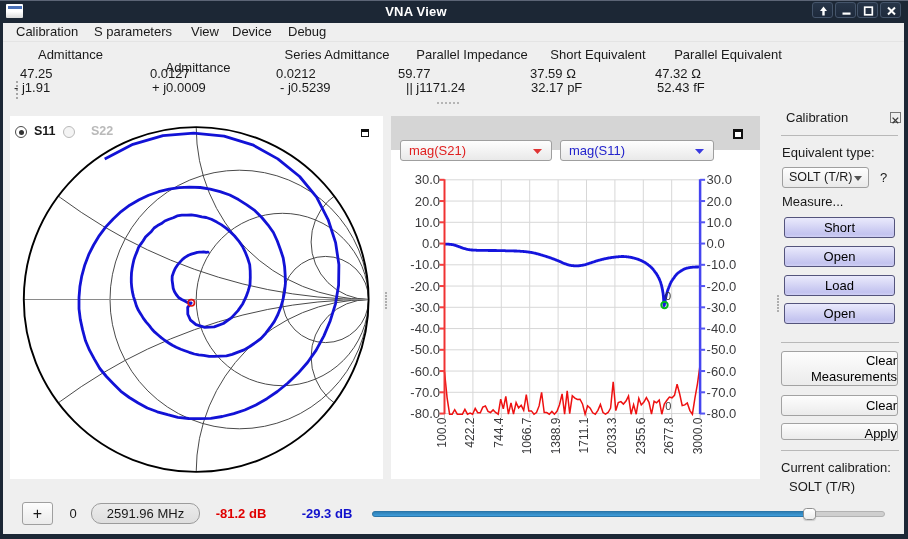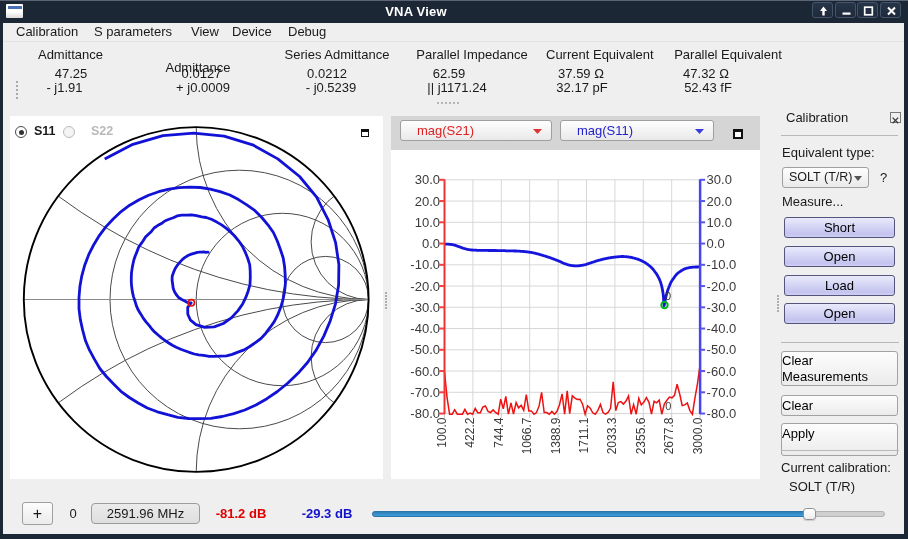--- a/index.html
+++ b/index.html
@@ -10,36 +10,36 @@
 #wicon{left:6px;top:4px;width:17px;height:14px;background:linear-gradient(#fff 55%,#dcdcdc);border-radius:1px}
 #wicon div{position:absolute;left:1.5px;top:1.5px;width:14px;height:3.5px;background:#4a71b8}
 #wtitle{left:0;top:0;width:832px;height:23px;color:#fff;font-weight:bold;text-align:center;line-height:24px;letter-spacing:.2px}
 .wbtn{top:2px;width:21px;height:16px;border:1px solid #44546a;border-radius:3px;background:linear-gradient(#273548,#1e2a3c)}
 .wbtn svg{position:absolute;left:0;top:0}
 
 #menubar{left:3px;top:23px;width:901px;height:19px;background:#efefef;border-bottom:1px solid #e4e4e4}
 .mitem{top:23px;height:17px;line-height:17px}
 
 .thead{height:15px;line-height:15px;text-align:center;white-space:nowrap}
-.tval{height:14px;line-height:14px;text-align:center;white-space:nowrap}
+.tval{height:14px;line-height:14px;white-space:nowrap}
 
 #smith{left:10px;top:116px;width:373px;height:363px;background:#fff}
 #graph{left:391px;top:116px;width:369px;height:363px;background:#fff}
 #gbar{left:0;top:0;width:369px;height:34px;background:#d5d5d5}
-.combo{top:120px;height:21px;border:1px solid #9f9f9f;border-radius:3px;background:linear-gradient(#fefefe,#e9e9e9);line-height:19px;padding-left:16px}
+.combo{top:140px;height:21px;border:1px solid #9f9f9f;border-radius:3px;background:linear-gradient(#fefefe,#e9e9e9);line-height:19px;padding-left:8px}
 .detach{background:#fff;border:1.6px solid #101010;border-top-width:3px}
 
 .radio{width:12px;height:12px;border-radius:50%;background:#fff}
 
 .sep{height:1px;background:#b8b8b8}
 .lavbtn{left:784px;width:111px;height:21px;border:1px solid #54547c;border-radius:3px;background:linear-gradient(#eaeafc 0%,#c3c3ef 85%,#cfcff3 100%);text-align:center;line-height:19px;color:#000}
-.stdbtn{left:781px;width:117px;border:1px solid #a2a2a2;border-radius:3px;background:linear-gradient(#fdfdfd,#ebebeb);text-align:left;color:#000}
+.stdbtn{left:781px;width:117px;border:1px solid #a2a2a2;border-radius:3px;background:linear-gradient(#fdfdfd,#ebebeb);text-align:right;color:#000}
 
 #plusbtn{left:22px;top:502px;width:31px;height:23px;border:1px solid #9f9f9f;border-radius:3px;background:linear-gradient(#fdfdfd,#ebebeb);text-align:center;line-height:21px;font-size:16px;font-weight:500}
-#mhzbtn{left:91px;top:503px;width:109px;height:21px;border:1px solid #9b9b9b;border-radius:4px;background:linear-gradient(#ebebeb,#dedede);text-align:center;line-height:19px}
+#mhzbtn{left:91px;top:503px;width:109px;height:21px;border:1px solid #9b9b9b;border-radius:10px;background:linear-gradient(#ebebeb,#dedede);text-align:center;line-height:19px}
 </style></head><body>
 
 <div class="abs" id="titlebar" style="border-top:1px solid #5c6576"></div>
 <div class="abs" id="wicon">
     <div></div>
   </div>
 <div class="abs" id="wtitle">VNA View</div>
 <div class="abs wbtn" style="left:812px">
     <svg width="21" height="16">
       <path d="M10.5 3.5 L14 8 L11.7 8 L11.7 12.5 L9.3 12.5 L9.3 8 L7 8 Z" fill="#fff"></path>
@@ -74,23 +74,23 @@
 <div class="abs thead" style="left:20px;top:46.5px;width:101px">Admittance</div>
 <div class="abs tval" style="left:20px;top:66.5px;width:102px">47.25</div>
 <div class="abs tval" style="left:14px;top:80.5px;width:101px">- j1.91</div>
 <div class="abs thead" style="left:147px;top:60px;width:102px">Admittance</div>
 <div class="abs tval" style="left:150px;top:66.5px;width:103px">0.0127</div>
 <div class="abs tval" style="left:152px;top:80.5px;width:102px">+ j0.0009</div>
 <div class="abs thead" style="left:275px;top:46.5px;width:124px">Series Admittance</div>
 <div class="abs tval" style="left:276px;top:66.5px;width:102px">0.0212</div>
 <div class="abs tval" style="left:280px;top:80.5px;width:102px">- j0.5239</div>
 <div class="abs thead" style="left:414px;top:46.5px;width:116px">Parallel Impedance</div>
-<div class="abs tval" style="left:398px;top:66.5px;width:102px">62.59</div>
+<div class="abs tval" style="left:398px;top:66.5px;width:102px">59.77</div>
 <div class="abs tval" style="left:406px;top:80.5px;width:102px">|| j1171.24</div>
-<div class="abs thead" style="left:546px;top:46.5px;width:104px">Current Equivalent</div>
+<div class="abs thead" style="left:546px;top:46.5px;width:104px">Short Equivalent</div>
 <div class="abs tval" style="left:530px;top:66.5px;width:102px">37.59 Ω</div>
 <div class="abs tval" style="left:531px;top:80.5px;width:102px">32.17 pF</div>
 <div class="abs thead" style="left:672px;top:46.5px;width:112px">Parallel Equivalent</div>
 <div class="abs tval" style="left:655px;top:66.5px;width:102px">47.32 Ω</div>
 <div class="abs tval" style="left:657px;top:80.5px;width:102px">52.43 fF</div>
 <div class="abs" style="left:437px;top:102px;width:2px;height:2px;border-radius:50%;background:#a2a2a2;box-shadow:4px 0 #a2a2a2,8px 0 #a2a2a2,12px 0 #a2a2a2,16px 0 #a2a2a2,20px 0 #a2a2a2"></div>
 
 <div class="abs" id="smith"></div>
 <div class="abs radio" style="left:15px;top:126px;border:1.4px solid #4a4a4a"></div>
 <div class="abs" style="left:18.5px;top:129.5px;width:5.5px;height:5.5px;border-radius:50%;background:#333"></div>
@@ -245,21 +245,21 @@
     </svg></div>
 <div class="abs" style="left:880px;top:170px">?</div>
 <div class="abs" style="left:782px;top:194px">Measure...</div>
 <div class="abs lavbtn" style="top:217px">Short</div>
 <div class="abs lavbtn" style="top:246px">Open</div>
 <div class="abs lavbtn" style="top:275px">Load</div>
 <div class="abs lavbtn" style="top:303px">Open</div>
 <div class="abs sep" style="left:781px;top:342px;width:118px"></div>
 <div class="abs stdbtn" style="top:351px;height:35px;line-height:16px;padding-top:1px">Clear<br>Measurements</div>
 <div class="abs stdbtn" style="top:394.5px;height:21px;line-height:19px">Clear</div>
-<div class="abs stdbtn" style="top:423px;height:33px;line-height:19px">Apply</div>
+<div class="abs stdbtn" style="top:423px;height:17px;line-height:19px">Apply</div>
 <div class="abs sep" style="left:781px;top:450px;width:118px"></div>
 <div class="abs" style="left:781px;top:460px">Current calibration:</div>
 <div class="abs" style="left:781px;top:479px;width:82px;text-align:center">SOLT (T/R)</div>
 
 <div class="abs" id="plusbtn">+</div>
 <div class="abs" style="left:66px;top:506px;width:14px;text-align:center">0</div>
 <div class="abs" id="mhzbtn">2591.96 MHz</div>
 <div class="abs" style="left:215px;top:506px;width:52px;text-align:center;font-weight:bold;color:#e00000">-81.2 dB</div>
 <div class="abs" style="left:299px;top:506px;width:56px;text-align:center;font-weight:bold;color:#1111cc">-29.3 dB</div>
 <div class="abs" style="left:372px;top:510.5px;width:512.5px;height:6px;border-radius:3px;background:#cfcfcf;border:1px solid #b2b2b2"></div>

